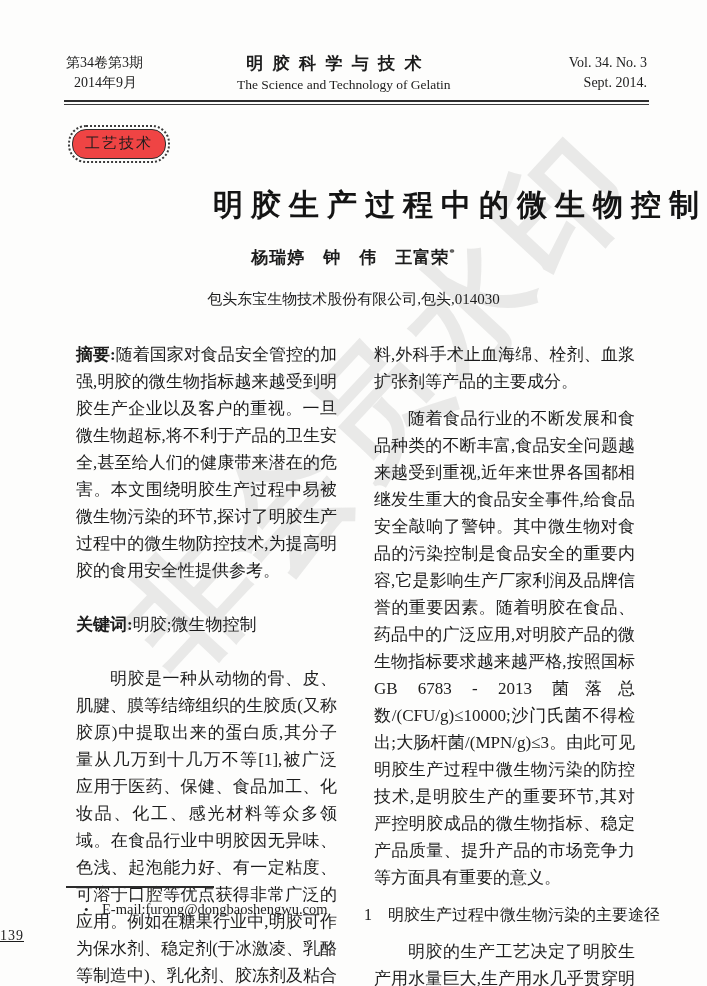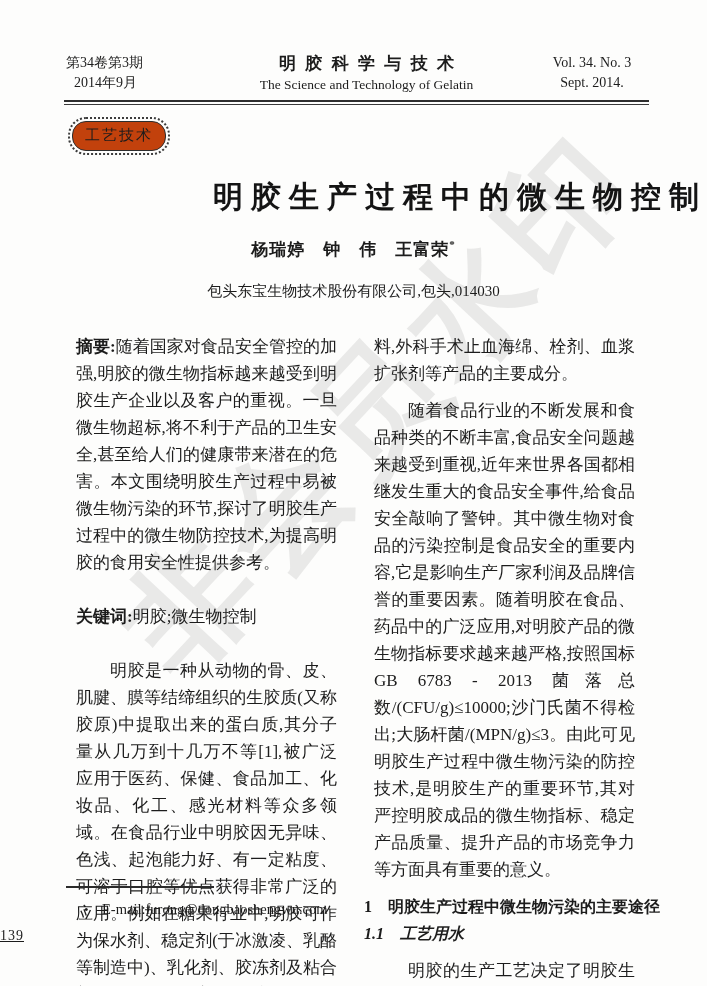--- a/index.html
+++ b/index.html
@@ -20,44 +20,45 @@
     color:rgba(130,130,130,0.16);
     transform:rotate(-47deg);
     pointer-events:none;
     z-index:0;
     white-space:nowrap;
   }
   .content{position:relative;z-index:1;}
   
   .jhead{
     display:flex;align-items:flex-end;
-    padding:52px 40px 0 66px;
+    padding:52px 60px 0 66px;
     gap:21px;
   }
   .jhead .left{width:150px;font-size:14px;line-height:20px;}
   .jhead .left .l2{padding-left:8px;}
-  .jhead .center{flex:1;text-align:center;}
+  .jhead .center{flex:1;}
   .jhead .center .cn{font-size:17px;font-weight:700;letter-spacing:0.55em;margin-left:0.55em;}
   .jhead .center .en{font-size:13.5px;margin-top:2px;}
-  .jhead .right{width:150px;text-align:center;font-size:14px;line-height:20px;}
+  .jhead .right{width:150px;text-align:right;font-size:14px;line-height:20px;}
   .rule-double{
     margin:7px 58px 0 64px;
     height:2px;
     border-top:2px solid #2e2e2e;
     border-bottom:1px solid #3a3a3a;
   }
   
   .badge-wrap{margin:16px 0 0 72px;}
   .badge{
     display:inline-block;
     padding:4px 12px 5px;
     font-size:15px;letter-spacing:2px;
     border:1.4px solid #2e2e2e;border-radius:14px;
     outline:2px dotted #3c3c3c;outline-offset:2px;
-    background:#c2410c;
+    background:#ef4444;
+    margin-top:8px;
   }
   
   .title{
     margin-top:26px;
     text-align:right;
     font-size:30px;font-weight:700;letter-spacing:8px;
     color:#141414;
   }
   .authors{
     margin-top:20px;text-align:center;
@@ -76,21 +77,21 @@
   .col{
     flex:1;min-width:0;
     font-size:17px;line-height:27px;
     text-align:justify;
   }
   .col p{margin:10px;}
   .lbl{font-weight:700;}
   .mt1{margin-top:27px !important;}
   .indent{text-indent:2em;}
   .sec-h{
-    font-weight:700;font-size:16px;line-height:27px;
+    font-weight:400;font-size:16px;line-height:27px;
     white-space:nowrap;letter-spacing:0;
   }
   .sub-h{
     font-weight:700;font-style:italic;font-size:16px;line-height:27px;
     white-space:nowrap;
   }
   
   .footnote{position:absolute;left:66px;top:886px;width:575px;}
   .fn-rule{width:148px;border-top:2px solid #2b2b2b;}
   .fn-line{margin-top:13px;padding-left:18px;font-size:14.5px;}
@@ -138,21 +139,20 @@
       <div class="col">
         <p><span class="lbl">摘要:</span><span>随着国家对食品安全管控的加强,明胶的微生物指标越来越受到明胶生产企业以及客户的重视。一旦微生物超标,将不利于产品的卫生安全,甚至给人们的健康带来潜在的危害。本文围绕明胶生产过程中易被微生物污染的环节,探讨了明胶生产过程中的微生物防控技术,为提高明胶的食用安全性提供参考。</span></p>
         <p class="mt1"><span class="lbl">关键词:</span><span>明胶;微生物控制</span></p>
         <p class="mt1 indent">明胶是一种从动物的骨、皮、肌腱、膜等结缔组织的生胶质(又称胶原)中提取出来的蛋白质,其分子量从几万到十几万不等[1],被广泛应用于医药、保健、食品加工、化妆品、化工、感光材料等众多领域。在食品行业中明胶因无异味、色浅、起泡能力好、有一定粘度、可溶于口腔等优点获得非常广泛的应用。例如在糖果行业中,明胶可作为保水剂、稳定剂(于冰激凌、乳酪等制造中)、乳化剂、胶冻剂及粘合剂。在食品包装方面,明胶可制成明胶膜,具有生物可降解性能,并通过实验表明明胶膜具有较好的热封性、抗拉强度、较高的阻气、阻油阻湿性能[2]。在医药领域,明胶作为软胶囊囊材的主要原料,使其自身在制药,特别是软胶囊制剂工业中备受关注[3]。近年来广东等地还生产出了护肤用软胶囊,家用洗涤浴丸也已开发成功。另外,明胶还可作为药丸、药片的结合剂和调料剂、糖衣的主要成分,保护性辅</p>
       </div>
 
       <div class="col">
         <p>料,外科手术止血海绵、栓剂、血浆扩张剂等产品的主要成分。</p>
         <p class="indent">随着食品行业的不断发展和食品种类的不断丰富,食品安全问题越来越受到重视,近年来世界各国都相继发生重大的食品安全事件,给食品安全敲响了警钟。其中微生物对食品的污染控制是食品安全的重要内容,它是影响生产厂家利润及品牌信誉的重要因素。随着明胶在食品、药品中的广泛应用,对明胶产品的微生物指标要求越来越严格,按照国标GB 6783 - 2013 菌落总数/(CFU/g)≤10000;沙门氏菌不得检出;大肠杆菌/(MPN/g)≤3。由此可见明胶生产过程中微生物污染的防控技术,是明胶生产的重要环节,其对严控明胶成品的微生物指标、稳定产品质量、提升产品的市场竞争力等方面具有重要的意义。</p>
         <div class="sec-h">1　明胶生产过程中微生物污染的主要途径</div>
-        <div class="sub-h">1.1　工艺用水</div>
         <p class="indent">明胶的生产工艺决定了明胶生产用水量巨大,生产用水几乎贯穿明胶生产的各环节,作为基本生产原料和清洗剂,水极易滋生微生物并助其生长,因此首要控制环节是水的微生物指标,一旦生产用水出现微生物污染,势必会导致产品的微生物超标。</p>
 
       </div>
 
     </div>
 
     <div class="footnote">
       <div class="fn-rule"></div>
       <div class="fn-line"><span class="bullet">•</span><span>E-mail:furong@dongbaoshengwu.com</span></div>
     </div>

